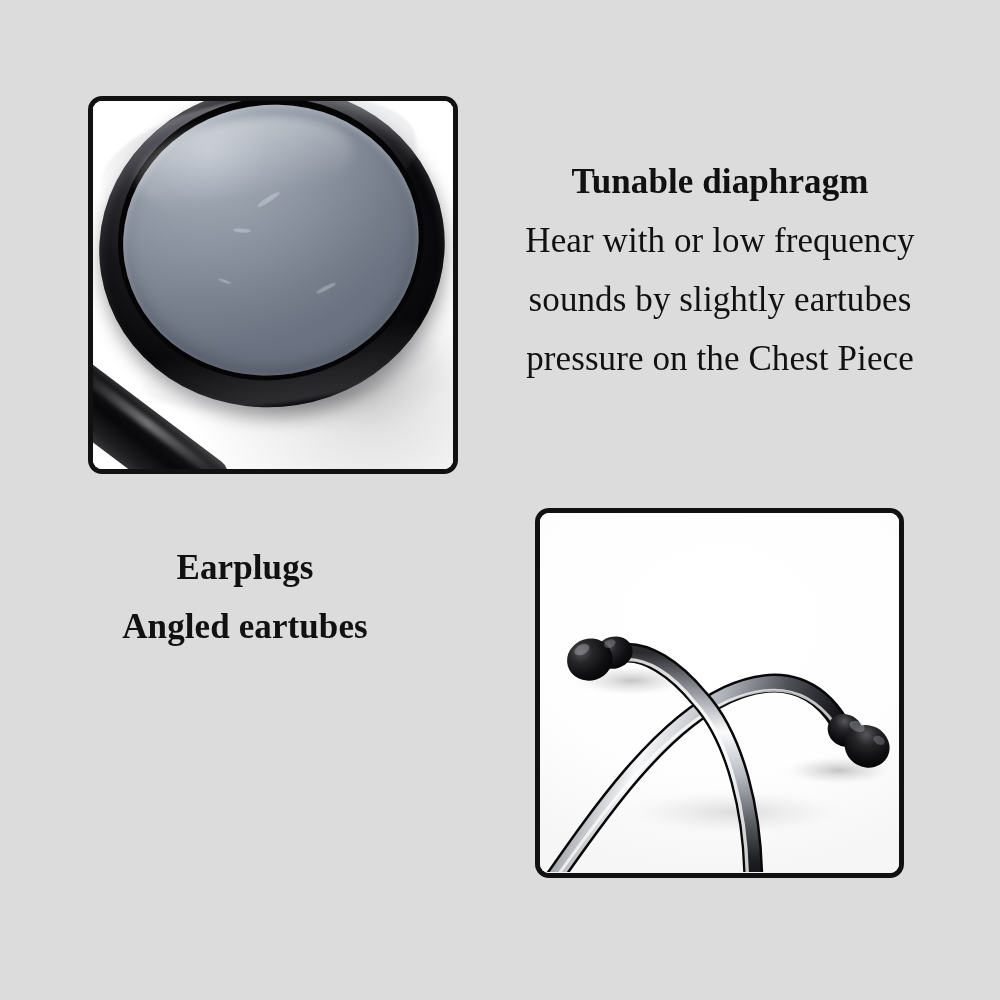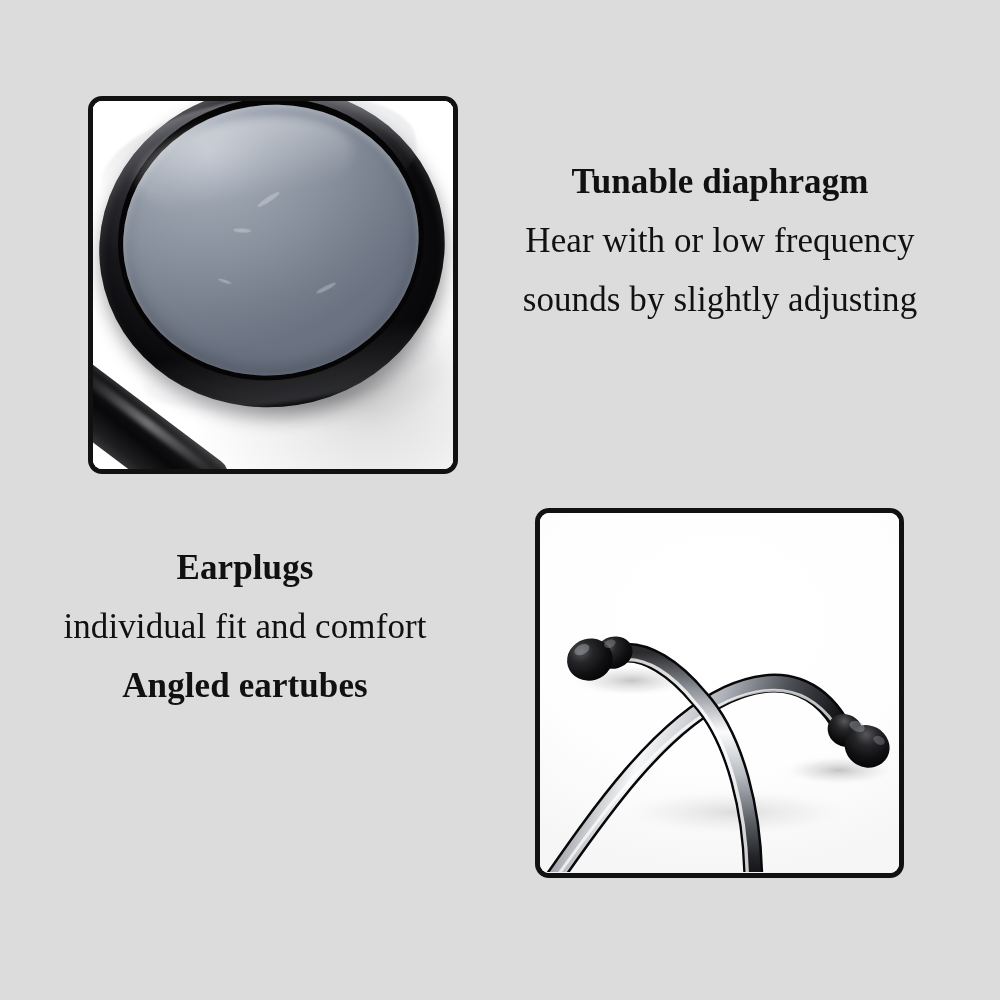--- a/index.html
+++ b/index.html
@@ -248,26 +248,26 @@
           <div class="cp-diaphragm-scratch" style="left:62%;top:70%;width:22px;height:4px;transform:rotate(-18deg);"></div>
           <div class="cp-diaphragm-scratch" style="left:30%;top:62%;width:14px;height:3px;transform:rotate(28deg);"></div>
         </div>
       </div>
     </div>
   </div>
 
   <div class="text-block" id="text-diaphragm">
     <span class="t-line bold">Tunable diaphragm</span>
     <span class="t-line">Hear with or low frequency</span>
-    <span class="t-line">sounds by slightly adjusting</span>
+    <span class="t-line">sounds by slightly eartubes</span>
+    <span class="t-line">pressure on the Chest Piece</span>
   </div>
 
   <div class="text-block" id="text-earpieces">
     <span class="t-line bold">Earplugs</span>
-    <span class="t-line">individual fit and comfort</span>
     <span class="t-line bold">Angled eartubes</span>
   </div>
 
   <div class="photo-panel" id="panel-eartubes">
     <div class="photo-inner">
       <div class="et-bg"></div>
 
       <svg class="et-svg" viewBox="0 0 360 360" preserveAspectRatio="none">
         <defs>
           <linearGradient id="chromeA" x1="0" y1="0" x2="0" y2="1">

